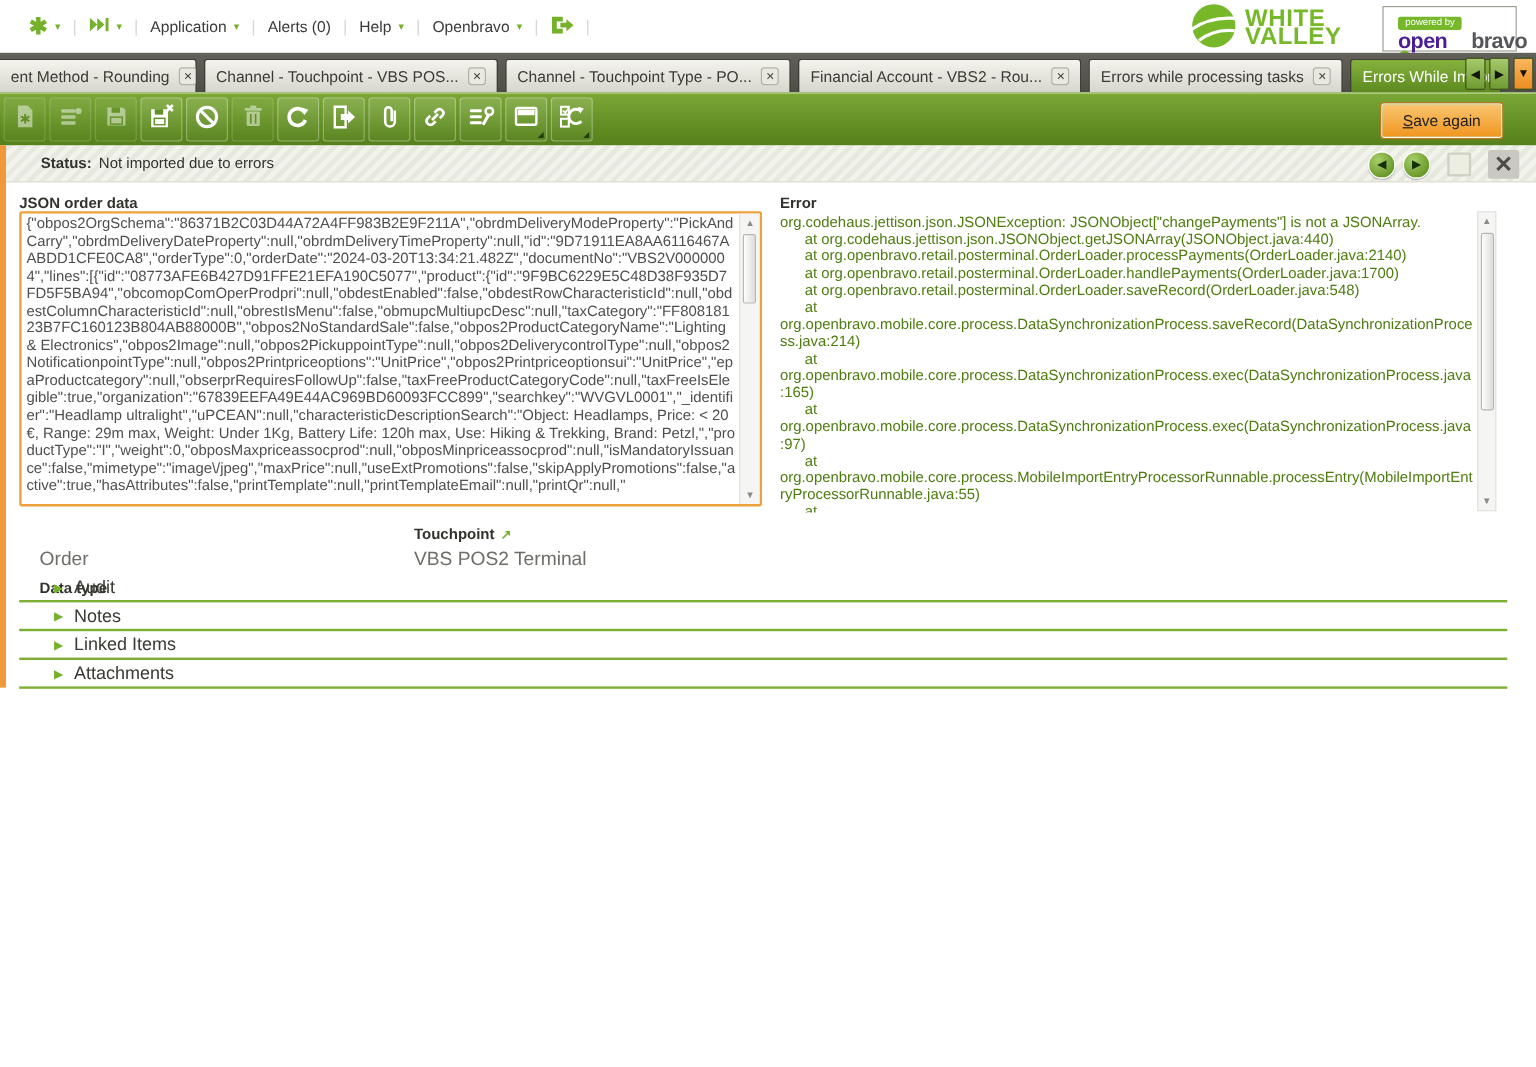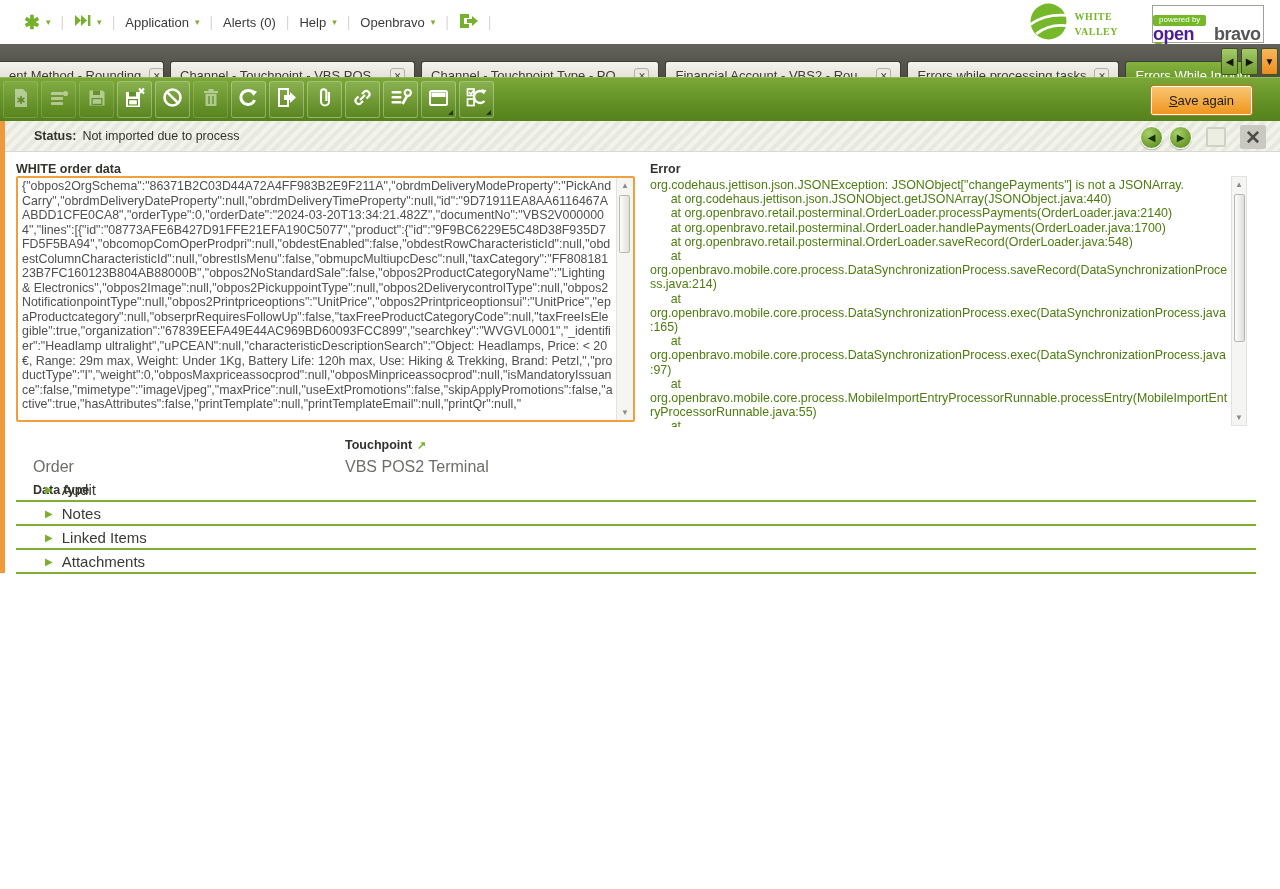--- a/index.html
+++ b/index.html
@@ -6,31 +6,31 @@
   html,body { width:1280px; height:889px; background:#fff; font-family:"Liberation Sans", sans-serif; overflow:hidden; position:relative; }
 
   
   .menubar { position:absolute; top:0; left:0; width:100%; height:44px; background:#fff; display:flex; align-items:center; padding-left:14px; }
   .menu-item { display:flex; align-items:center; gap:6px; font-size:13px; color:#3a3a3a; padding:0 10px; cursor:pointer; white-space:nowrap; }
   .caret { color:#76b12c; font-size:9px; }
   .msep { color:#d8d8d8; font-size:14px; }
   .ast { color:#76b12c; font-size:19px; font-weight:bold; line-height:1; }
   .logos { position:absolute; right:16px; top:3px; display:flex; align-items:center; gap:34px; }
   .wv { display:flex; align-items:center; gap:8px; }
-  .wv-text { color:#76b82a; font-weight:bold; font-size:10px; line-height:15px; letter-spacing:.5px;font-family:Liberation Serif, serif; }
-  .pb-badge { width:112px; height:38px; border:1px solid #a0a096; background:#fff; position:relative; padding:2px 0; }
+  .wv-text { color:#76b82a; font-weight:bold; font-size:20px; line-height:15px; letter-spacing:.5px; }
+  .pb-badge { width:112px; height:38px; border:1px solid #a0a096; background:#fff; position:relative; padding:2px 12px; }
   .pb-top { display:inline-block; background:#76b82a; color:#fff; font-size:8px; padding:1px 6px 2px; border-radius:2px; line-height:1; }
   .pb-brand { font-size:18px; line-height:16px; font-weight:bold; letter-spacing:-.5px; }
   .pb-open { color:#4c1d95; } .pb-bravo { color:#55555a;margin-left:20px; }
   .pb-dot { display:inline-block; width:9px; height:9px; background:#76b82a; border-radius:50%; vertical-align:top; margin-left:1px; position:relative; }
   .pb-dot::after { content:''; position:absolute; left:2px; top:2px; width:4px; height:4px; border:1px solid #fff; border-radius:50%; border-right-color:transparent; }
 
   
   .tabbar { position:absolute; top:44px; left:0; width:100%; height:33px; background:linear-gradient(#62625a,#4d4d45); }
-  .tabs { position:absolute; left:0; bottom:0; display:flex; gap:6px; height:16px;text-align:right; }
+  .tabs { position:absolute; left:0; bottom:0; display:flex; gap:6px; height:28px;text-align:right; }
   .tab { display:flex; align-items:center; height:28px; background:linear-gradient(#f4f4ee,#d6d6cc); border:1px solid #3e3e38; border-bottom:none; border-radius:3px 3px 0 0; padding:0 9px; font-size:13px; color:#3c3c36; white-space:nowrap; overflow:hidden; cursor:pointer; }
   .tab-close { width:15px; height:15px; min-width:15px; background:#e9e9e1; border:1px solid #b2b2a6; border-radius:3px; font-size:9px; color:#45453e; display:flex; align-items:center; justify-content:center; margin-left:8px; cursor:pointer; }
   .tab.active { background:linear-gradient(#85b23e,#5c891e); color:#fff; }
   .tab-scrollers { position:absolute; right:2px; top:4px; display:flex; gap:3px; }
   .tsc { width:17px; height:27px; border:1px solid #44541f; border-radius:2px; display:flex; align-items:center; justify-content:center; font-size:10px; color:#15150f; background:linear-gradient(#a6ca6b,#6e9b32); cursor:pointer; }
   .tsc.orange { background:linear-gradient(#f7b75d,#ee8d21); }
 
   
   .toolbar { position:absolute; top:77px; left:0; width:100%; height:52px; background:linear-gradient(#7aa736 0%, #5e8b21 60%, #507a19 100%); border-top:1px solid #92bd55; }
   .tbtns { position:absolute; left:3px; top:3px; display:flex; gap:3px; }
@@ -272,32 +272,32 @@
             <path d="M18.5 14a6 6 0 1 1-.5-8.5" fill="none" stroke="#fff" stroke-width="2.4"></path>
             <path d="M15.5 2l5 1.5-3 4z" fill="#fff"></path>
           </svg></span>
     </div>
   </div>
   <button class="save-again"><u>S</u><span>ave again</span></button>
 </div>
 
 <div class="statusbar">
   <div class="status-text">
-    <b>Status:</b><span>Not imported due to process</span>
+    <b>Status:</b><span>Not imported due to errors</span>
   </div>
   <div class="status-ctrls">
     <div class="nav-circle">◀</div>
     <div class="nav-circle">▶</div>
     <div class="max-btn"></div>
     <div class="close-btn">✕</div>
   </div>
 </div>
 <div class="edge-strip"></div>
 
-<div class="flabel" style="left:16px; top:162px;">WHITE order data</div>
+<div class="flabel" style="left:16px; top:162px;">JSON order data</div>
 <div class="json-box">
   <div class="json-text">{"obpos2OrgSchema":"86371B2C03D44A72A4FF983B2E9F211A","obrdmDeliveryModeProperty":"PickAndCarry","obrdmDeliveryDateProperty":null,"obrdmDeliveryTimeProperty":null,"id":"9D71911EA8AA6116467AABDD1CFE0CA8","orderType":0,"orderDate":"2024-03-20T13:34:21.482Z","documentNo":"VBS2V0000004","lines":[{"id":"08773AFE6B427D91FFE21EFA190C5077","product":{"id":"9F9BC6229E5C48D38F935D7FD5F5BA94","obcomopComOperProdpri":null,"obdestEnabled":false,"obdestRowCharacteristicId":null,"obdestColumnCharacteristicId":null,"obrestIsMenu":false,"obmupcMultiupcDesc":null,"taxCategory":"FF80818123B7FC160123B804AB88000B","obpos2NoStandardSale":false,"obpos2ProductCategoryName":"Lighting &amp; Electronics","obpos2Image":null,"obpos2PickuppointType":null,"obpos2DeliverycontrolType":null,"obpos2NotificationpointType":null,"obpos2Printpriceoptions":"UnitPrice","obpos2Printpriceoptionsui":"UnitPrice","epaProductcategory":null,"obserprRequiresFollowUp":false,"taxFreeProductCategoryCode":null,"taxFreeIsElegible":true,"organization":"67839EEFA49E44AC969BD60093FCC899","searchkey":"WVGVL0001","_identifier":"Headlamp ultralight","uPCEAN":null,"characteristicDescriptionSearch":"Object: Headlamps, Price: &lt; 20€, Range: 29m max, Weight: Under 1Kg, Battery Life: 120h max, Use: Hiking &amp; Trekking, Brand: Petzl,","productType":"I","weight":0,"obposMaxpriceassocprod":null,"obposMinpriceassocprod":null,"isMandatoryIssuance":false,"mimetype":"image\/jpeg","maxPrice":null,"useExtPromotions":false,"skipApplyPromotions":false,"active":true,"hasAttributes":false,"printTemplate":null,"printTemplateEmail":null,"printQr":null,"</div>
   <div class="vscroll">
     <div class="vs-arrow">▲</div>
     <div class="vs-track">
         <div class="vs-thumb" style="height:58px;"></div>
       </div>
     <div class="vs-arrow">▼</div>
   </div>
 </div>

